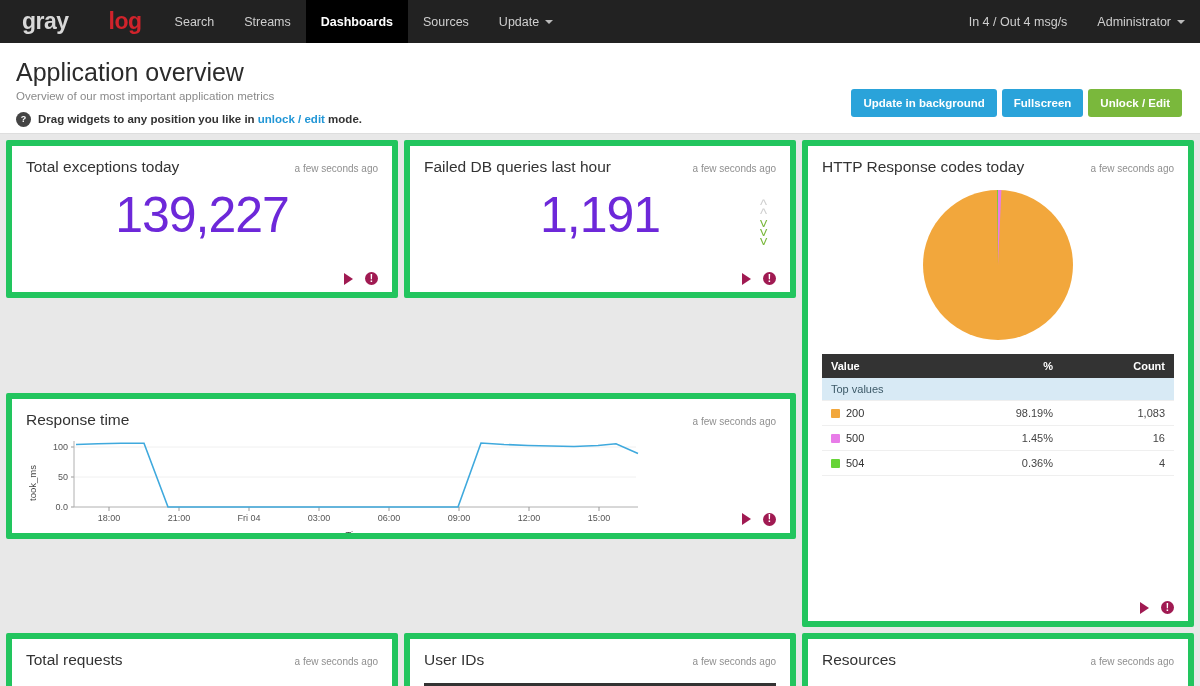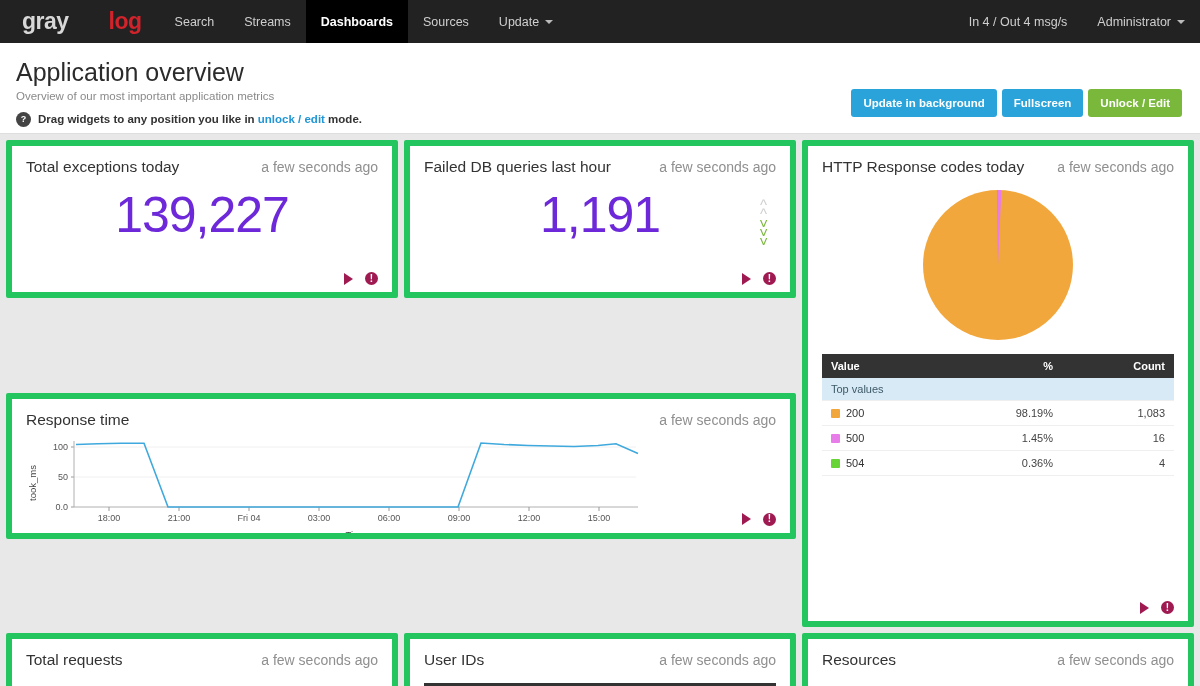--- a/index.html
+++ b/index.html
@@ -92,21 +92,21 @@
     position: relative;
     overflow: hidden;
   }
   .w-head {
     display: flex; align-items: baseline; justify-content: space-between;
   }
   .w-title {
     font-size: 15.5px; font-weight: 300; color: #333;
   }
   .w-time {
-    font-size: 14px; color: #8f8f8f; white-space: nowrap; margin-left: 8px;
+    font-size: 10px; color: #8f8f8f; white-space: nowrap; margin-left: 8px;
   }
   .w-foot {
     position: absolute; right: 14px; bottom: 7px;
     display: flex; align-items: center; gap: 12px;
   }
   .ic-play {
     width: 0; height: 0;
     border-top: 6px solid transparent; border-bottom: 6px solid transparent;
     border-left: 9px solid #a01a52; cursor: pointer;
   }

